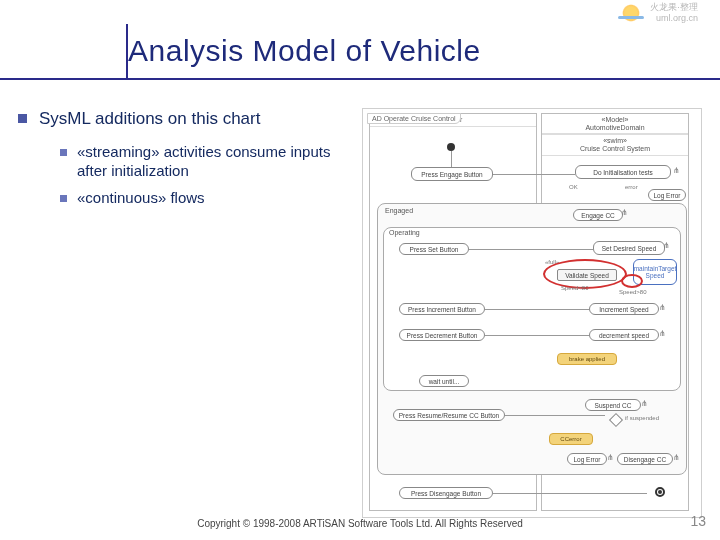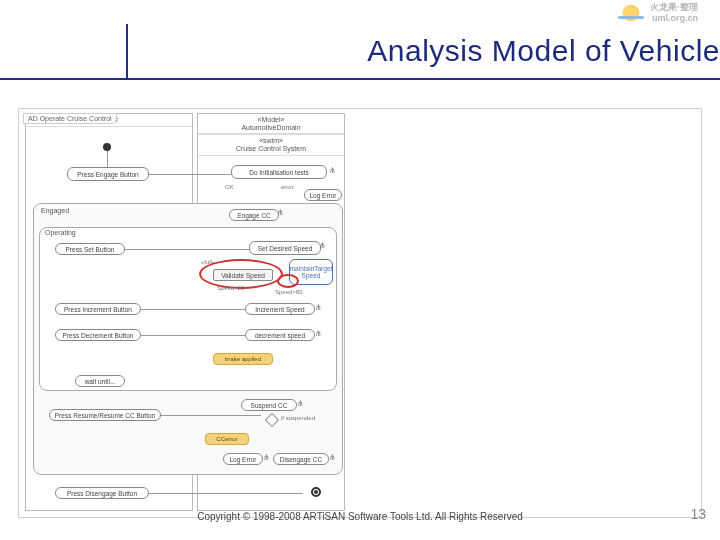--- a/index.html
+++ b/index.html
@@ -12,21 +12,20 @@
     overflow: hidden;
   }
   .watermark {
     position: absolute;
     top: 2px;
     right: 22px;
     font-size: 9px;
     color: #b7b7b7;
     text-align: right;
     line-height: 1.2;
-    font-weight: bold;
   }
   .watermark .sun {
     position: absolute;
     left: -28px; top: 2px;
     width: 18px; height: 18px;
     border-radius: 50%;
     background: radial-gradient(circle, #ffd76a 45%, #ffcc66 60%, transparent 70%);
   }
   .water-stroke {
     position: absolute;
@@ -51,21 +50,20 @@
   }
   .title-rule.h {
     left: 0; top: 78px;
     width: 720px; height: 2px;
   }
   h1 {
     font-size: 30px;
     font-weight: 400;
     color: #1e2a7a;
     letter-spacing: 0.5px;
-    text-align: right;
   }
 
   .body {
     display: flex;
     padding: 14px 18px 0 18px;
     gap: 14px;
   }
   .left {
     width: 330px;
     color: #152a60;
@@ -190,21 +188,21 @@
     color: #634a0e;
   }
   .rake {
     position: absolute;
     font-size: 8px;
     color: #777;
   }
 
   .footer {
     position: absolute;
-    left: 0; right: 0; bottom: 18px;
+    left: 0; right: 0; bottom: 11px;
     display: flex;
     align-items: flex-start;
   }
   .copyright {
     flex: 1;
     text-align: center;
     font-size: 10px;
     color: #444;
   }
   .page-no {
@@ -225,20 +223,34 @@
   <div>uml.org.cn</div>
 </div>
 
 <div class="title-area">
   <div class="title-rule"></div>
   <div class="title-rule h"></div>
   <h1>Analysis Model of Vehicle</h1>
 </div>
 
 <div class="body">
+  <div class="left">
+    <div class="item-l1">
+      <div class="bullet"></div>
+      <div>SysML additions on this chart</div>
+    </div>
+    <div class="item-l2">
+      <div class="bullet small"></div>
+      <div>«streaming» activities consume inputs after initialization</div>
+    </div>
+    <div class="item-l2">
+      <div class="bullet small"></div>
+      <div>«continuous» flows</div>
+    </div>
+  </div>
 
   <div class="right">
     <div class="diagram-frame">
 
       <div class="lane-box left-lane">
         <div class="lane-title">Driver</div>
       </div>
       <div class="lane-box right-lane">
         <div class="lane-title">
           <span>«Model»</span><br>

